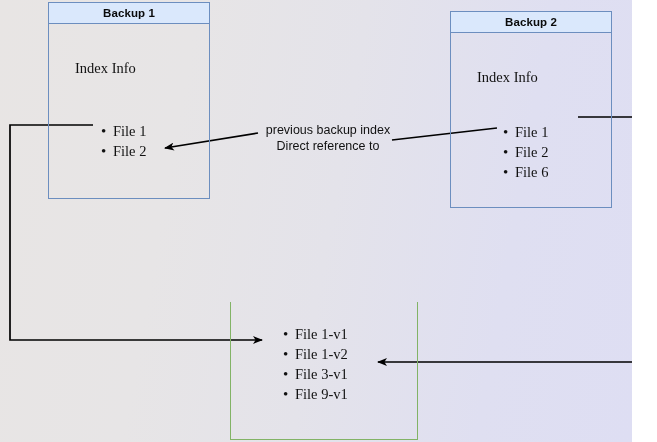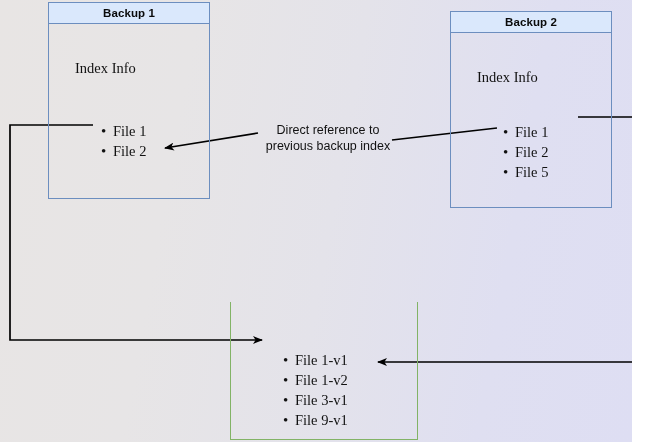--- a/index.html
+++ b/index.html
@@ -153,33 +153,33 @@
     </div>
   </div>
 
   <div class="box box-blue" style="left:450px; top:11px; width:162px; height:197px;">
     <div class="box-header">Backup 2</div>
     <div class="box-body">
       <div class="index-label" style="left:26px; top:36px;">Index Info</div>
       <ul class="file-list" style="left:44px; top:85px;">
         <li>File 1</li>
         <li>File 2</li>
-        <li>File 5</li>
+        <li>File 6</li>
       </ul>
     </div>
   </div>
 
   <div class="center-label" style="left:248px; top:122px; width:160px;">
+    <div>previous backup index</div>
     <div>Direct reference to</div>
-    <div>previous backup index</div>
   </div>
 
   <div class="box box-green" style="left:230px; top:280px; width:188px; height:160px;">
     <div class="box-body">
-      <ul class="file-list" style="left:44px; top:44px;">
+      <ul class="file-list" style="left:44px; top:18px;">
         <li>File 1-v1</li>
         <li>File 1-v2</li>
         <li>File 3-v1</li>
         <li>File 9-v1</li>
       </ul>
     </div>
   </div>
 
 </div>
 

